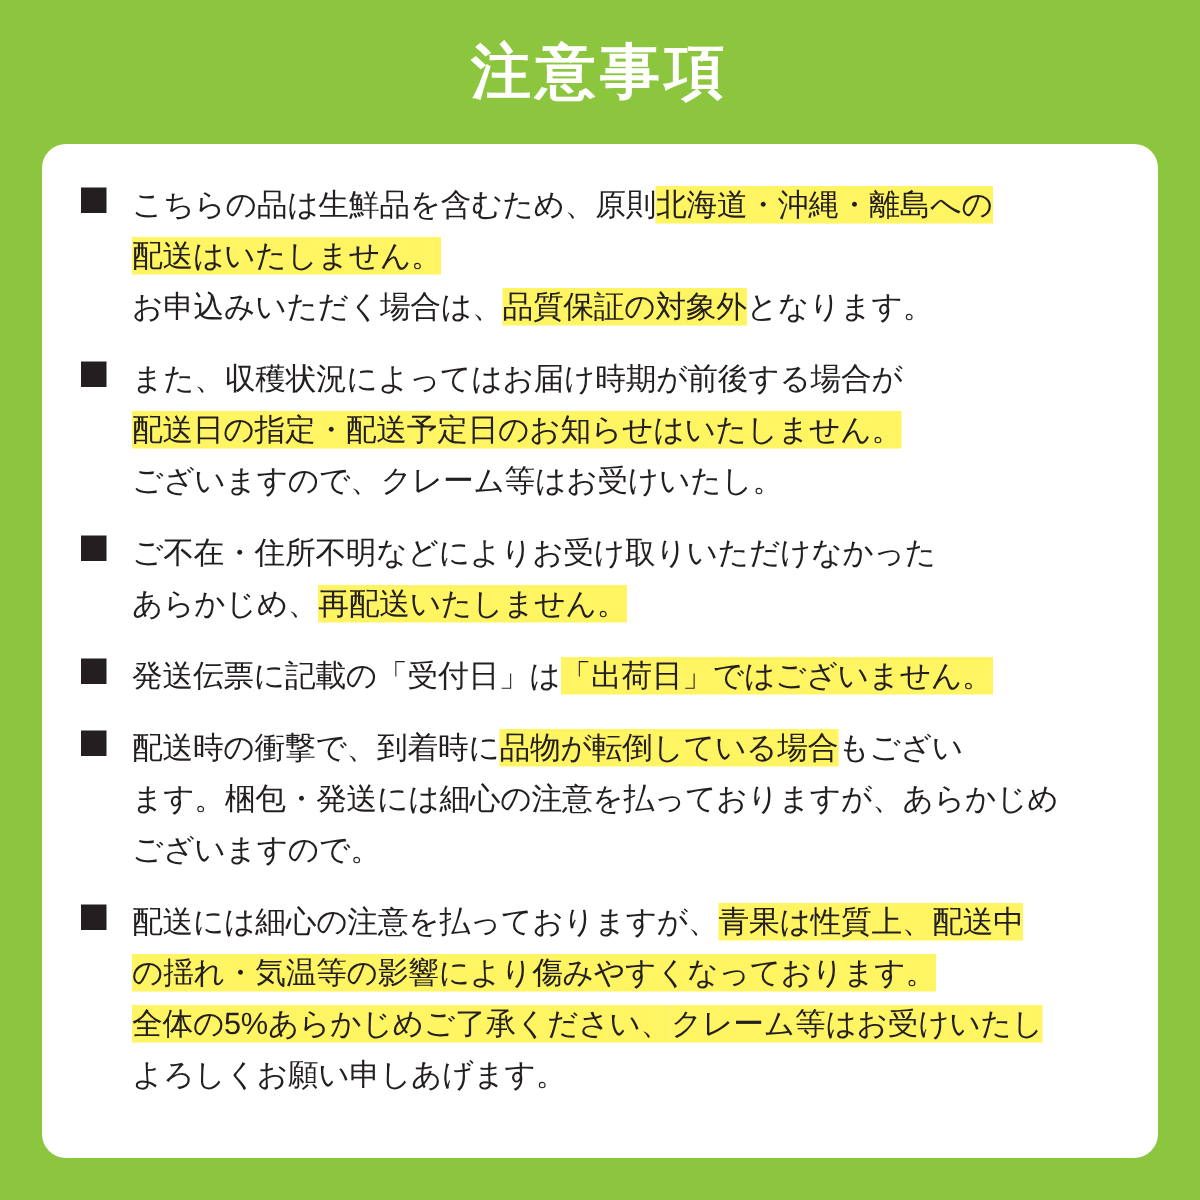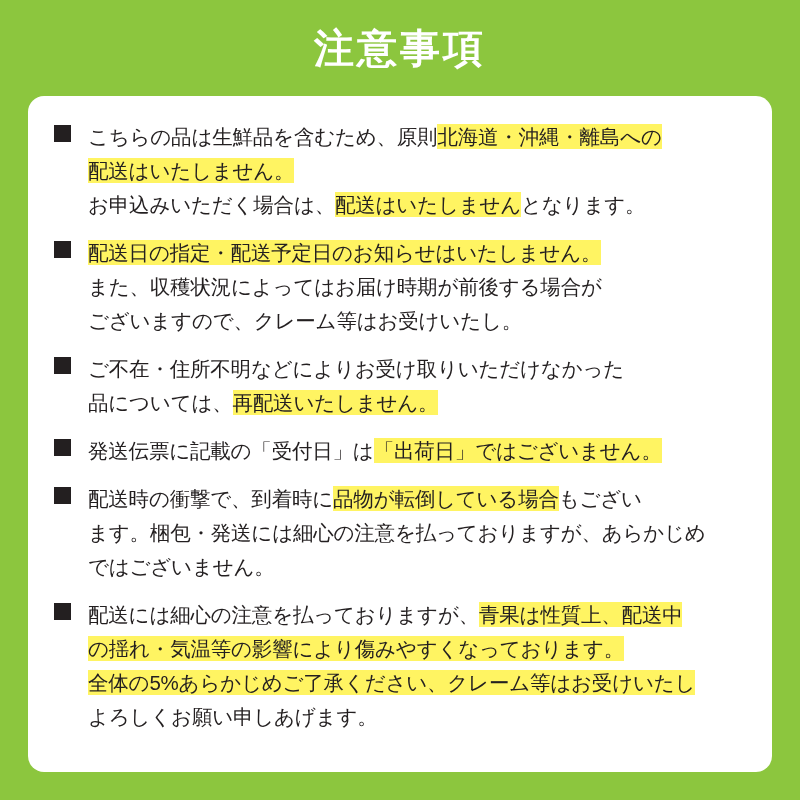--- a/index.html
+++ b/index.html
@@ -82,50 +82,50 @@
 
   <div class="title">注意事項</div>
 
   <div class="card">
     <div id="notice-list">
         <div class="item">
           <span class="bullet"></span>
           <div class="body">
             <p><span>こちらの品は生鮮品を含むため、原則</span><span class="hl">北海道・沖縄・離島への</span></p>
             <p><span class="hl">配送はいたしません。</span></p>
-            <p><span>お申込みいただく場合は、</span><span class="hl">配送はいたしません</span><span>となります。</span></p>
+            <p><span>お申込みいただく場合は、</span><span class="hl">品質保証の対象外</span><span>となります。</span></p>
           </div>
         </div>
         <div class="item">
           <span class="bullet"></span>
           <div class="body">
+            <p><span>また、収穫状況によってはお届け時期が前後する場合が</span></p>
             <p><span class="hl">配送日の指定・配送予定日のお知らせはいたしません。</span></p>
-            <p><span>また、収穫状況によってはお届け時期が前後する場合が</span></p>
             <p><span>ございますので、クレーム等はお受けいたし。</span></p>
           </div>
         </div>
         <div class="item">
           <span class="bullet"></span>
           <div class="body">
             <p><span>ご不在・住所不明などによりお受け取りいただけなかった</span></p>
-            <p><span>品については、</span><span class="hl">再配送いたしません。</span></p>
+            <p><span>あらかじめ、</span><span class="hl">再配送いたしません。</span></p>
           </div>
         </div>
         <div class="item">
           <span class="bullet"></span>
           <div class="body">
             <p><span>発送伝票に記載の「受付日」は</span><span class="hl">「出荷日」ではございません。</span></p>
           </div>
         </div>
         <div class="item">
           <span class="bullet"></span>
           <div class="body">
             <p><span>配送時の衝撃で、到着時に</span><span class="hl">品物が転倒している場合</span><span>もござい</span></p>
             <p><span>ます。梱包・発送には細心の注意を払っておりますが、あらかじめ</span></p>
-            <p><span>ではございません。</span></p>
+            <p><span>ございますので。</span></p>
           </div>
         </div>
         <div class="item">
           <span class="bullet"></span>
           <div class="body">
             <p><span>配送には細心の注意を払っておりますが、</span><span class="hl">青果は性質上、配送中</span></p>
             <p><span class="hl">の揺れ・気温等の影響により傷みやすくなっております。</span></p>
             <p><span class="hl">全体の5%あらかじめご了承ください、</span><span class="hl">クレーム等はお受けいたし</span></p>
             <p><span>よろしくお願い申しあげます。</span></p>
           </div>

